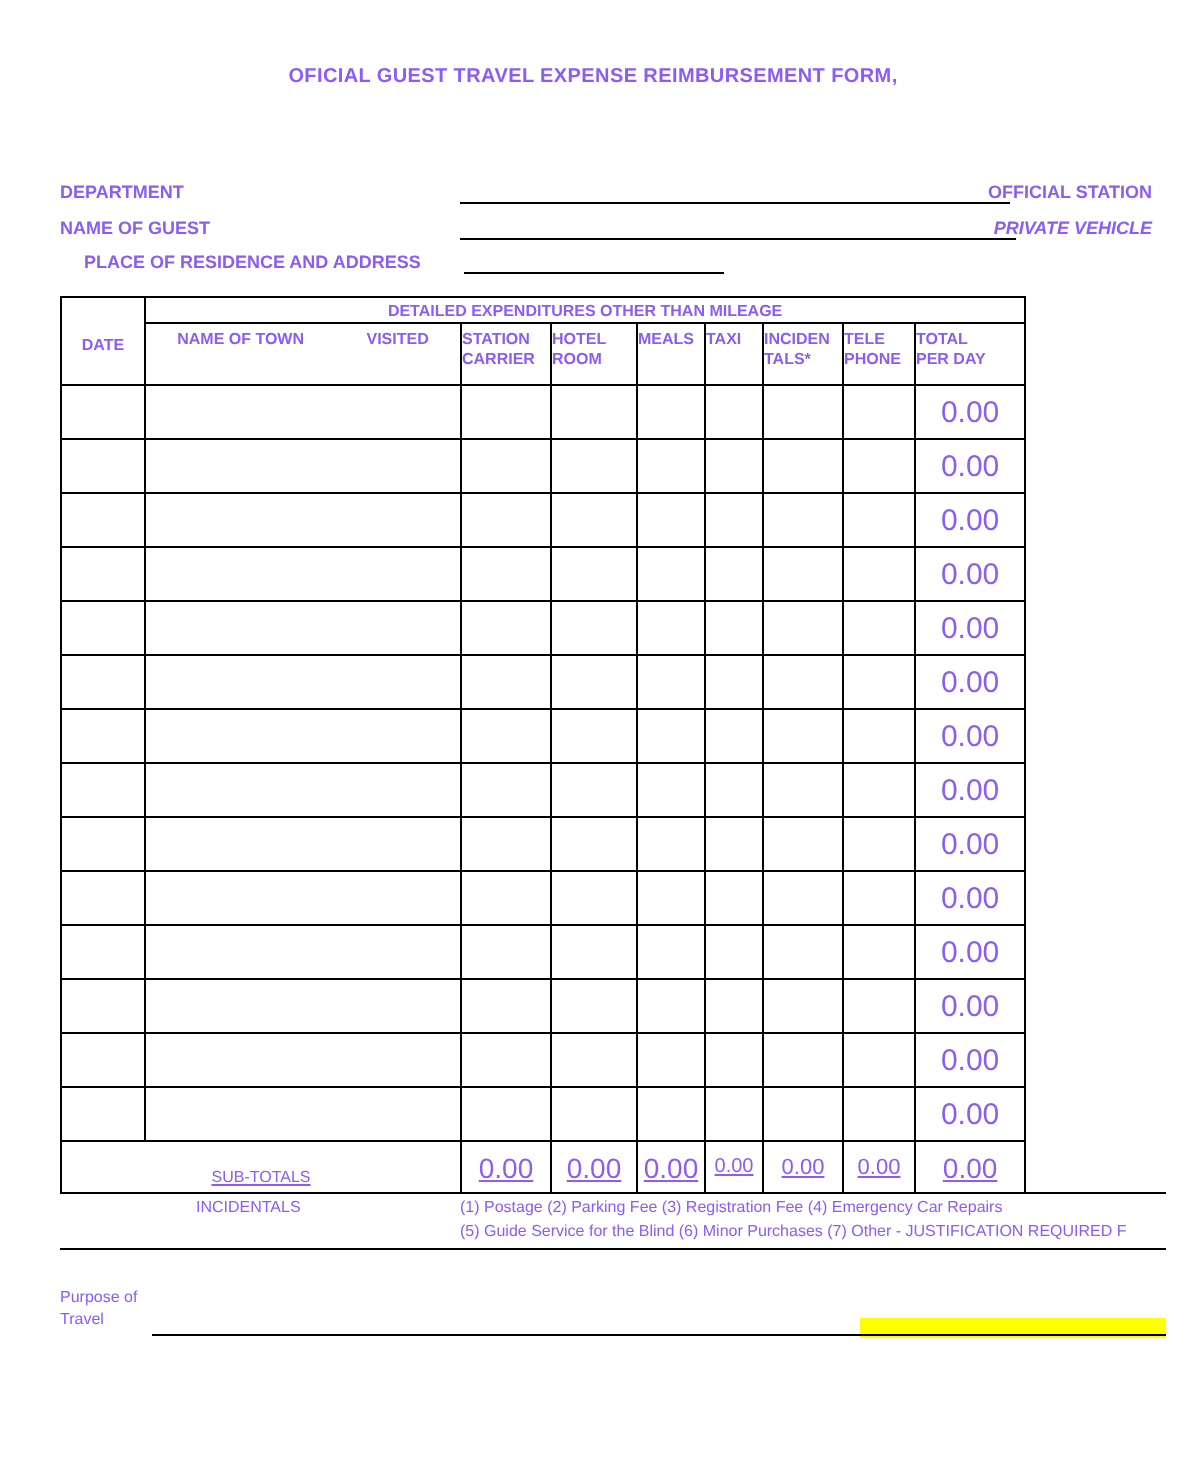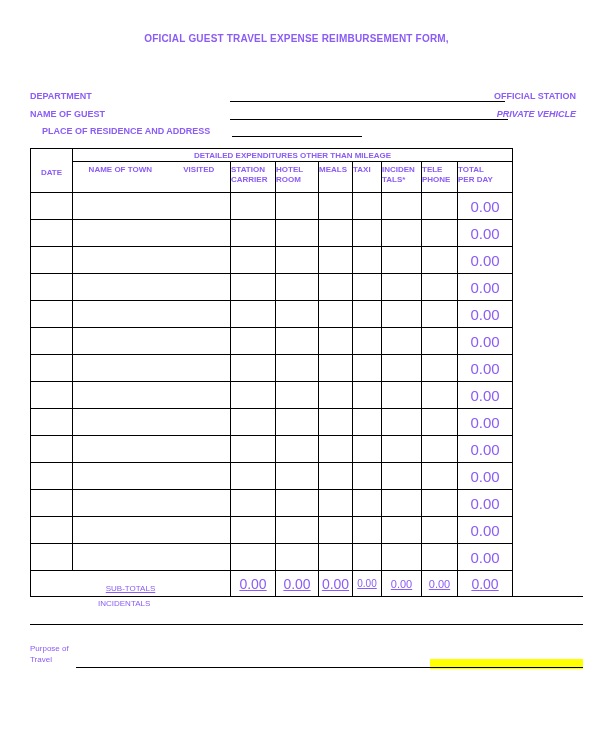--- a/index.html
+++ b/index.html
@@ -365,20 +365,24 @@
         <td class="stv st-sm">0.00</td>
         <td class="stv st-md">0.00</td>
         <td class="stv st-md">0.00</td>
         <td class="stv st-lg">0.00</td>
       </tr>
     </tbody>
   </table>
 
   <div class="hline" style="left:30px; top:596px; width:553px;"></div>
   <div class="incidentals-label">INCIDENTALS</div>
+  <div class="incidentals-notes">
+    <div>(1) Postage  (2) Parking Fee  (3) Registration Fee  (4) Emergency Car Repairs</div>
+    <div>(5) Guide Service for the Blind  (6) Minor Purchases  (7) Other - JUSTIFICATION REQUIRED F</div>
+  </div>
   <div class="hline" style="left:30px; top:624px; width:553px;"></div>
 
   <div class="purpose-label">
     <div>Purpose of</div>
     <div>Travel</div>
   </div>
   <div class="highlight" id="highlight" style="background: rgb(255, 255, 0);"></div>
   <div class="hline" style="left:76px; top:667px; width:507px;"></div>
 
 </div>

